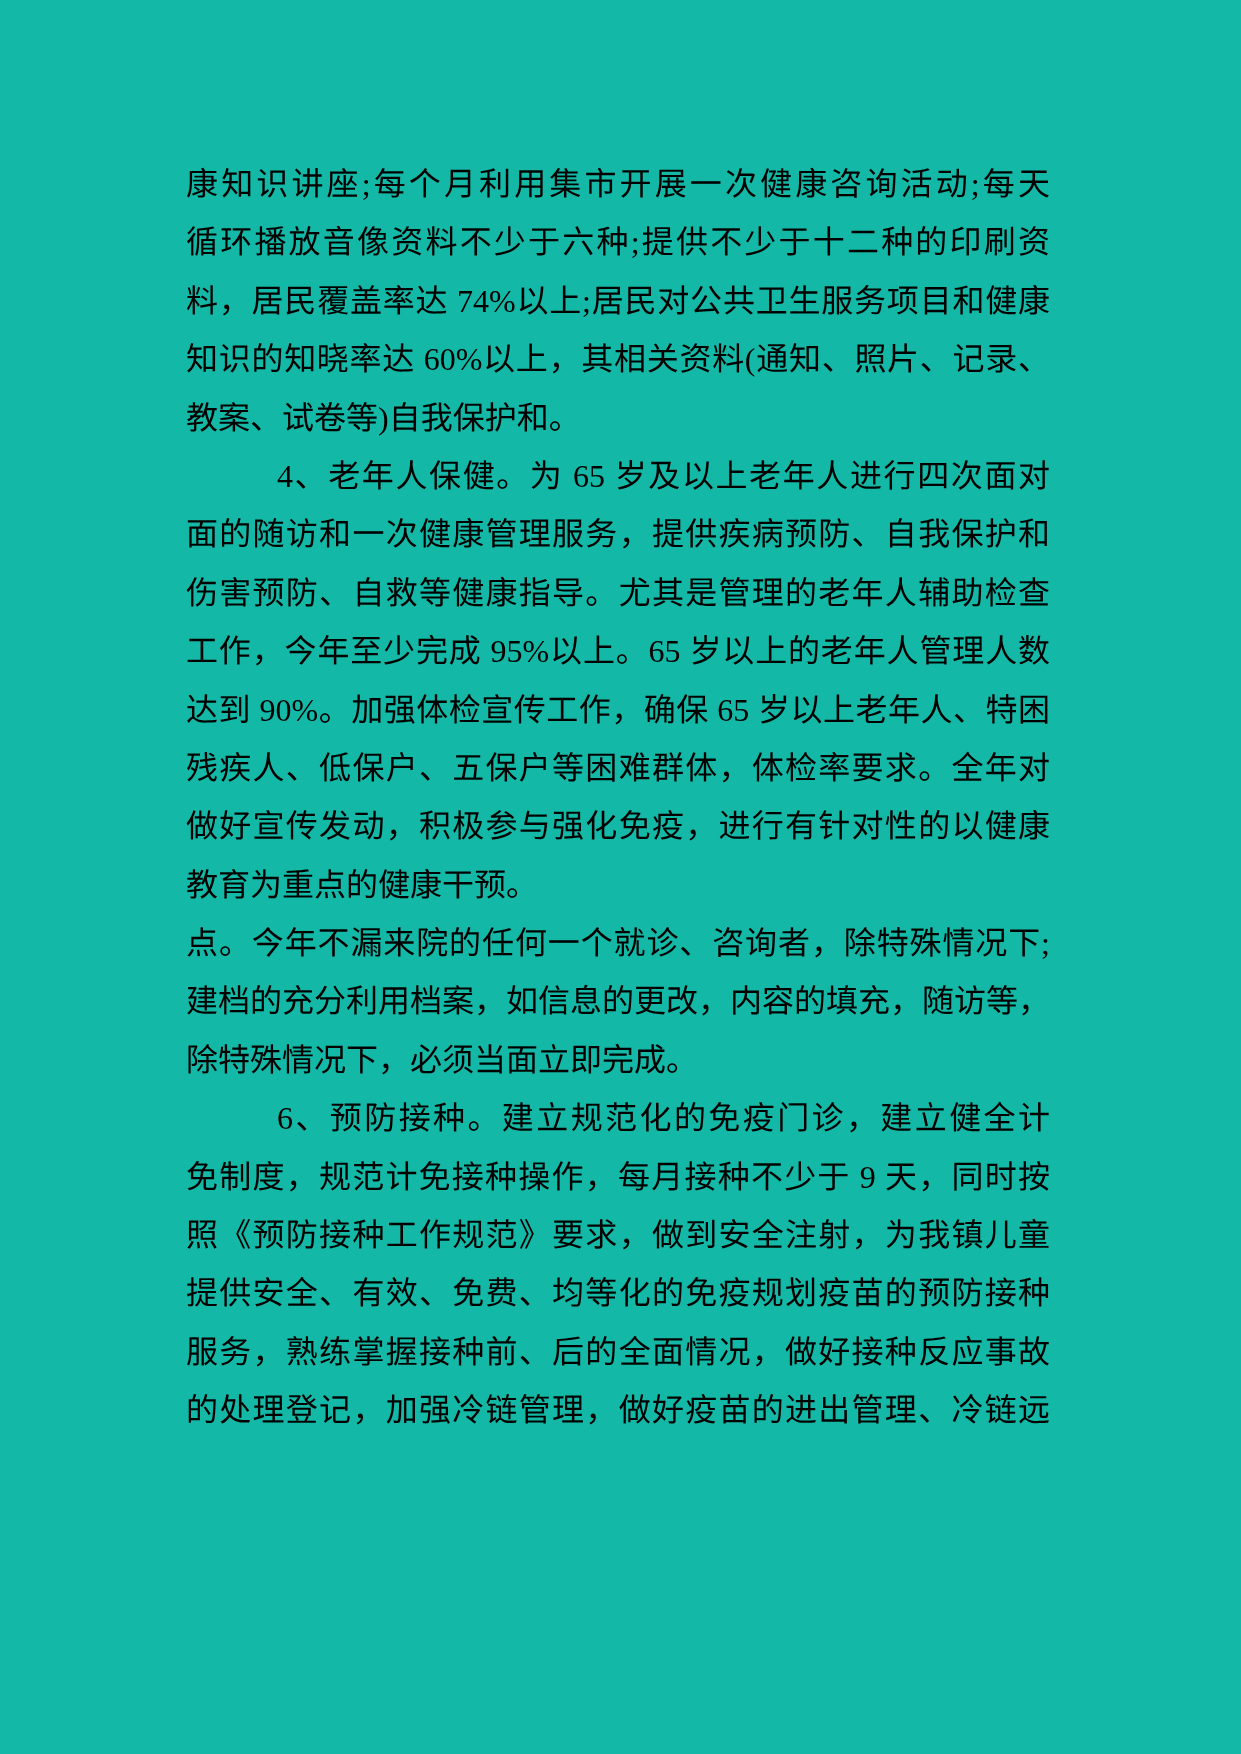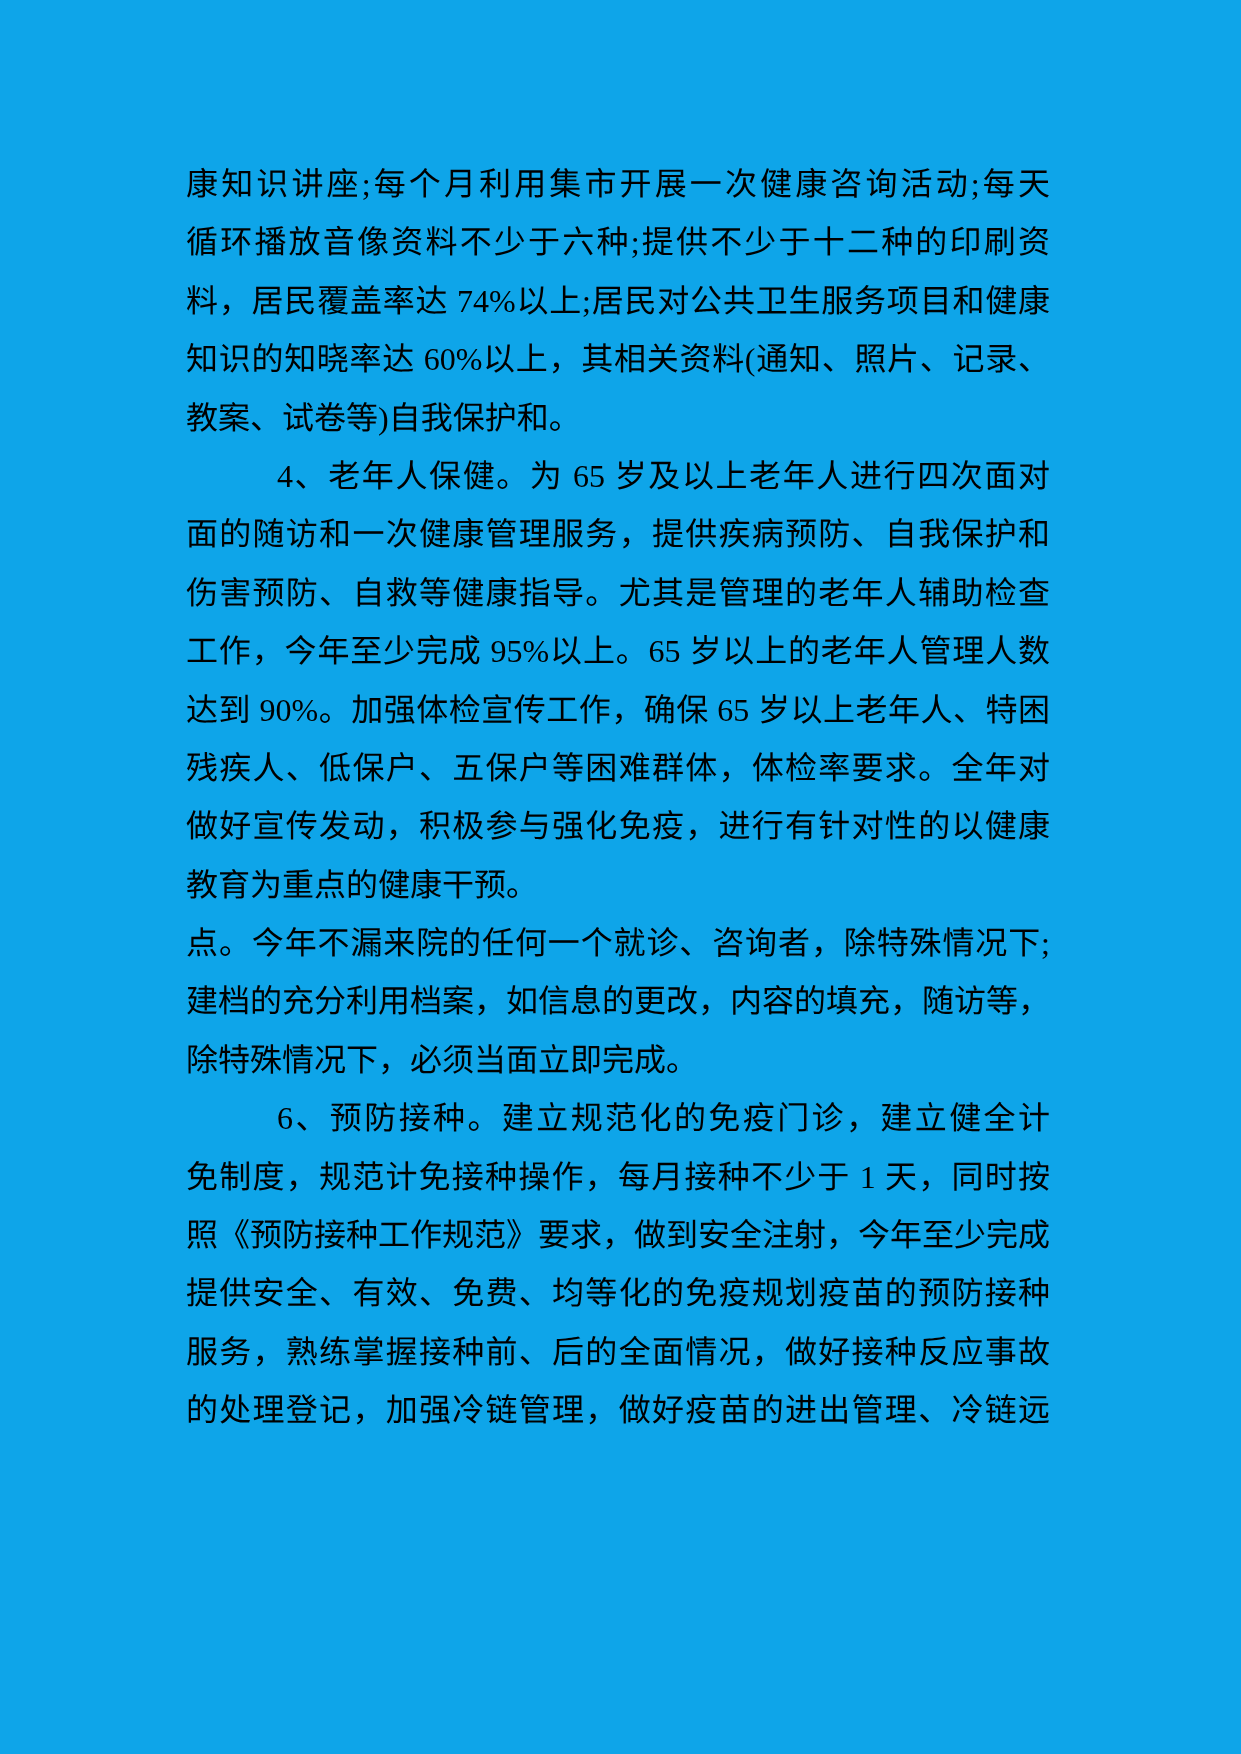--- a/index.html
+++ b/index.html
@@ -4,21 +4,21 @@
 <style>
   html, body {
     margin: 0;
     padding: 0;
     background: #ffffff;
   }
   .page {
     position: relative;
     width: 1241px;
     height: 1754px;
-    background: #0ea5e9;
+    background: #14b8a6;
     overflow: hidden;
   }
   .textblock {
     position: absolute;
     left: 186px;
     top: 155px;
     width: 864px;
   }
   .para {
     margin: 0;
@@ -67,21 +67,21 @@
     </div>
 
     <div class="para">
       <div class="line">点。今年不漏来院的任何一个就诊、咨询者，除特殊情况下;</div>
       <div class="line">建档的充分利用档案，如信息的更改，内容的填充，随访等，</div>
       <div class="line end">除特殊情况下，必须当面立即完成。</div>
     </div>
 
     <div class="para">
       <div class="line indent">6、预防接种。建立规范化的免疫门诊，建立健全计</div>
-      <div class="line">免制度，规范计免接种操作，每月接种不少于 1 天，同时按</div>
-      <div class="line">照《预防接种工作规范》要求，做到安全注射，今年至少完成</div>
+      <div class="line">免制度，规范计免接种操作，每月接种不少于 9 天，同时按</div>
+      <div class="line">照《预防接种工作规范》要求，做到安全注射，为我镇儿童</div>
       <div class="line">提供安全、有效、免费、均等化的免疫规划疫苗的预防接种</div>
       <div class="line">服务，熟练掌握接种前、后的全面情况，做好接种反应事故</div>
       <div class="line">的处理登记，加强冷链管理，做好疫苗的进出管理、冷链远</div>
     </div>
 
   </div>
 </div>
 
 </body></html>

